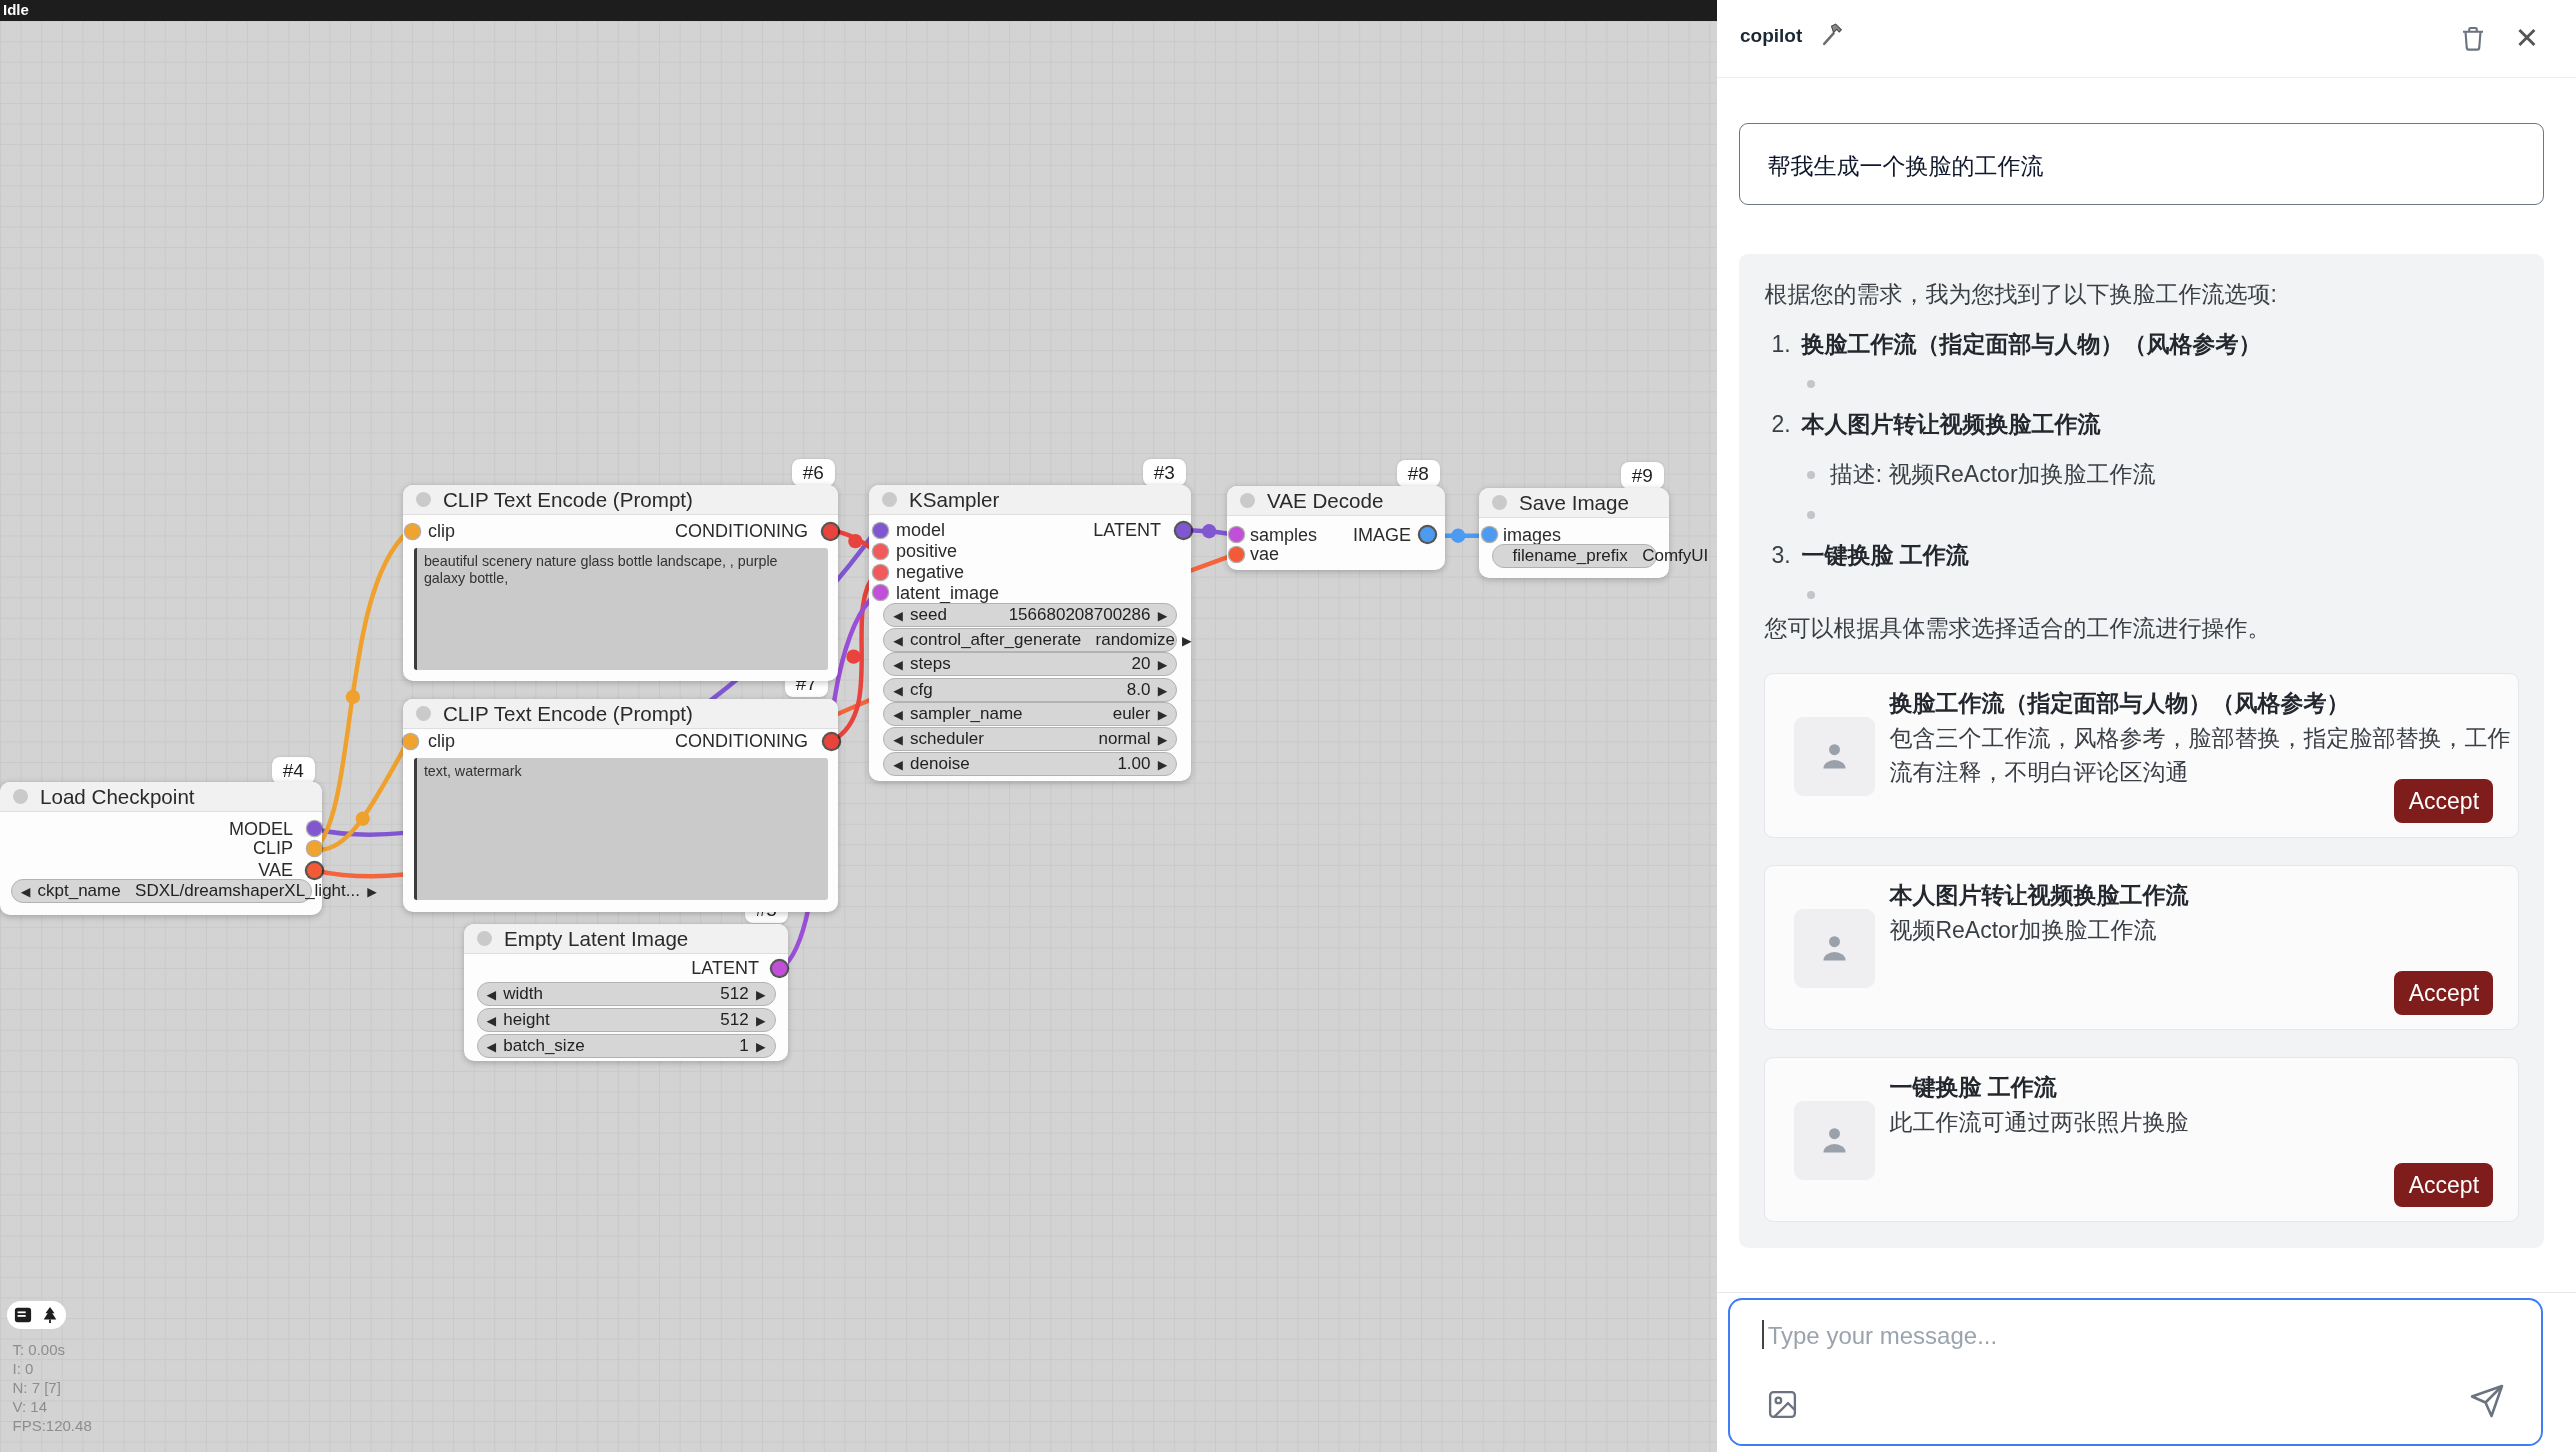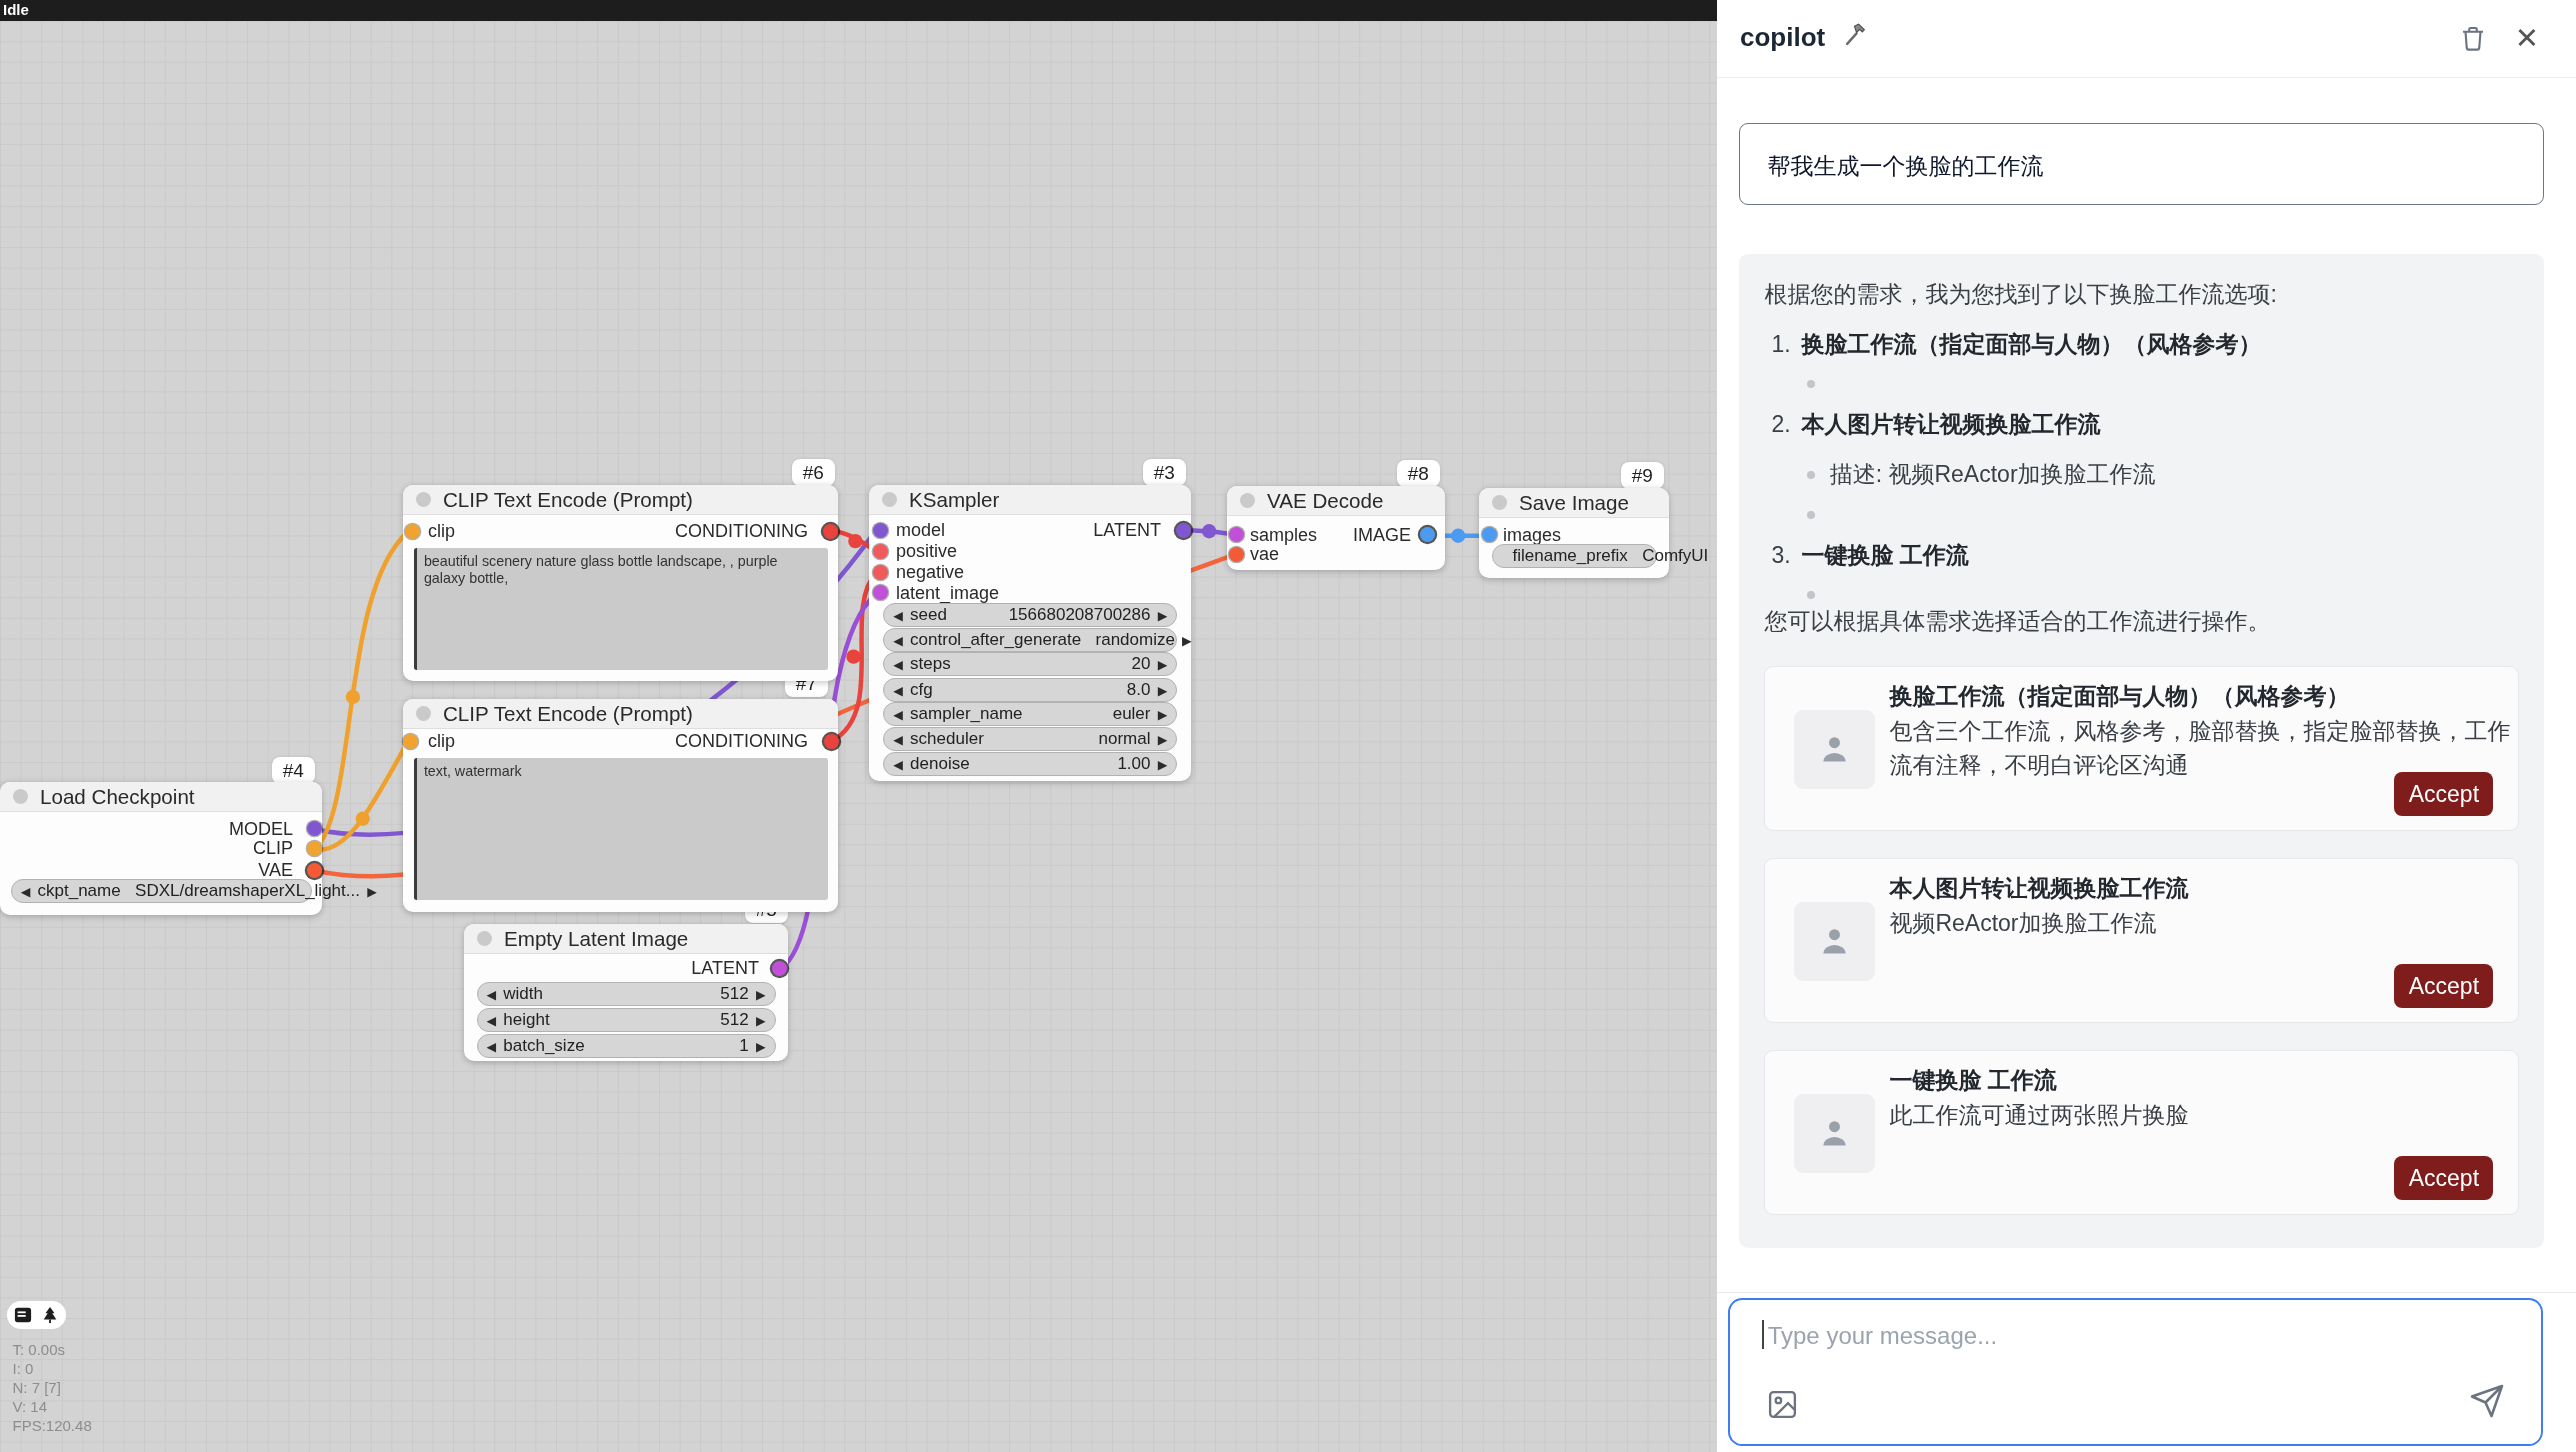--- a/index.html
+++ b/index.html
@@ -58,22 +58,22 @@
   .toolpill { position:absolute; left:7.2px; top:1301px; width:59px; height:28px;
     background:#fff; border-radius:14.3px; display:flex; align-items:center;
     justify-content:center; gap:9px; z-index:3; }
   .stats { position:absolute; left:12.5px; top:1340px; font-size:15px;
     color:#8d8d8d; line-height:19px; z-index:3; }
 
   
   .panel { position:absolute; left:1717px; top:0; width:859px; height:1453px;
     background:#fff; }
   .p-header { position:absolute; left:0; top:0; width:859px; height:77px; }
-  .p-title { position:absolute; left:23px; top:21.5px; font-size:26px;
-    font-weight:600; color:#1b2735; display:flex; align-items:flex-start; gap:18px; }
+  .p-title { position:absolute; left:23px; top:21.5px; font-size:19px;
+    font-weight:600; color:#1b2735; display:flex; align-items:flex-end; gap:18px; }
   .hdr-icon { position:absolute; top:23px; width:30px; height:30px;
     color:#6b7280; cursor:pointer; }
   .trash { right:88px; }
   .close { right:34px; font-size:29px; color:#555; line-height:30px; text-align:center; }
   .p-div { position:absolute; left:0; top:77px; width:859px; height:0.9px; background:#ececec; }
 
   .userbox { position:absolute; left:22.4px; top:123px; width:805px; height:82px;
     border:1.3px solid #6b7687; border-radius:9px; background:#fff; }
   .userbox span { position:absolute; left:27px; top:27px; font-size:23px; color:#0f172a; }
 
@@ -81,21 +81,21 @@
     background:#f2f3f4; border-radius:9px; padding:21.5px 25px; font-size:23px;
     color:#3a3f46; line-height:36px; }
   .r-item-title { display:flex; gap:10.7px; margin:14.3px 0 0 7.2px; }
   .r-num { font-weight:400; }
   .r-bold { font-weight:700; color:#23272e; }
   .r-desc { display:flex; gap:14.3px; margin:14.3px 0 0 43px; align-items:flex-start; }
   .r-dot { width:8px; height:8px; border-radius:50%; background:#c2c5ca;
     margin-top:14.3px; flex:none; }
   .r-desc span { max-width:627px; }
   .r-empty { height:30px; display:flex; align-items:center; margin-left:43px; }
-  .r-outro { margin-top:0; }
+  .r-outro { margin-top:7px; }
 
   .card { position:relative; margin-top:27px; height:165px; background:#fbfbfc;
     border:0.9px solid #e6e7ea; border-radius:9px; }
   .avatar { position:absolute; left:29px; top:43px; width:81px; height:79px;
     background:#efeff2; border-radius:9px; display:flex; align-items:center;
     justify-content:center; }
   .card-title { position:absolute; left:124px; top:12.5px; font-size:23px;
     font-weight:700; color:#23272e; width:627px; line-height:34px; }
   .card-desc { position:absolute; left:124px; top:47px; font-size:23px;
     color:#3a3f46; width:627px; line-height:34px; }

